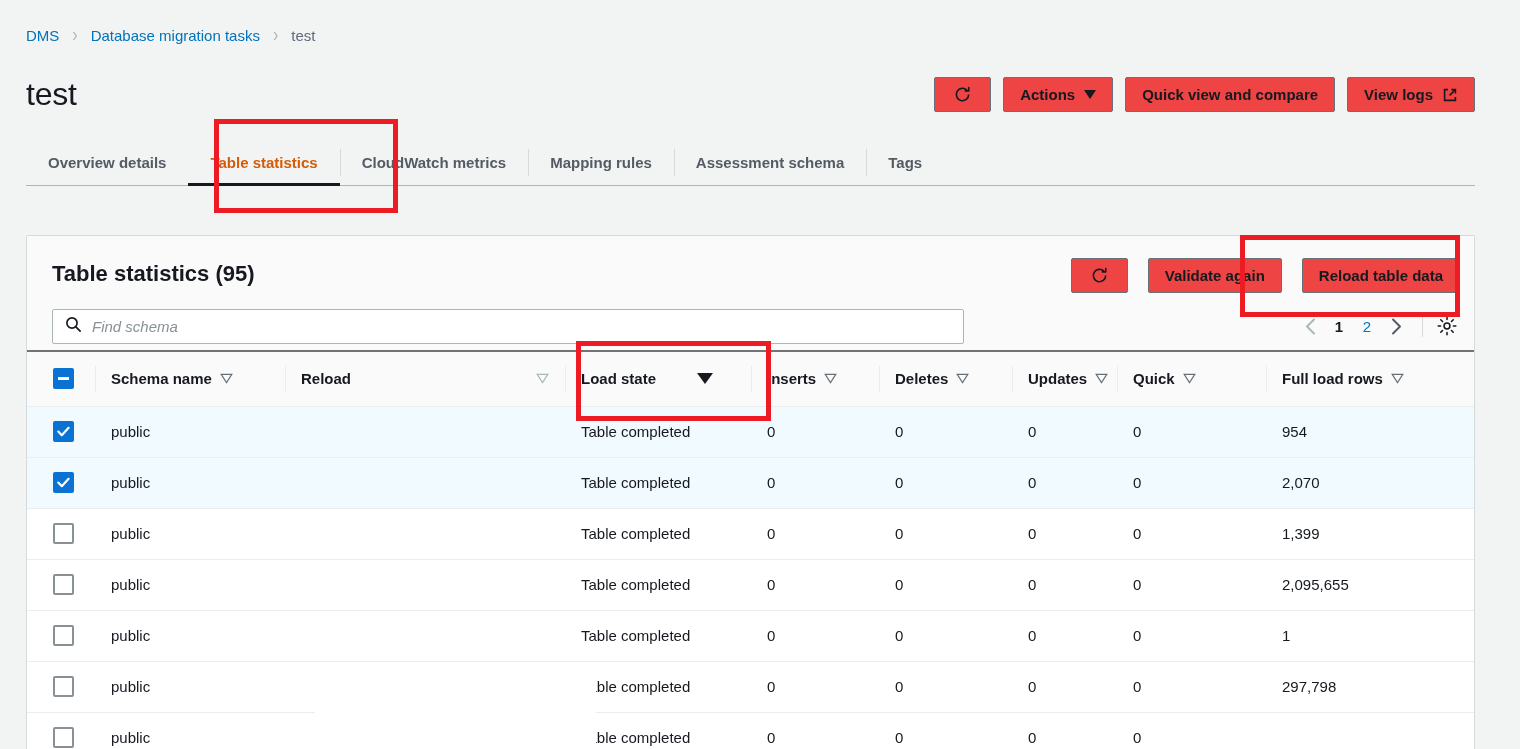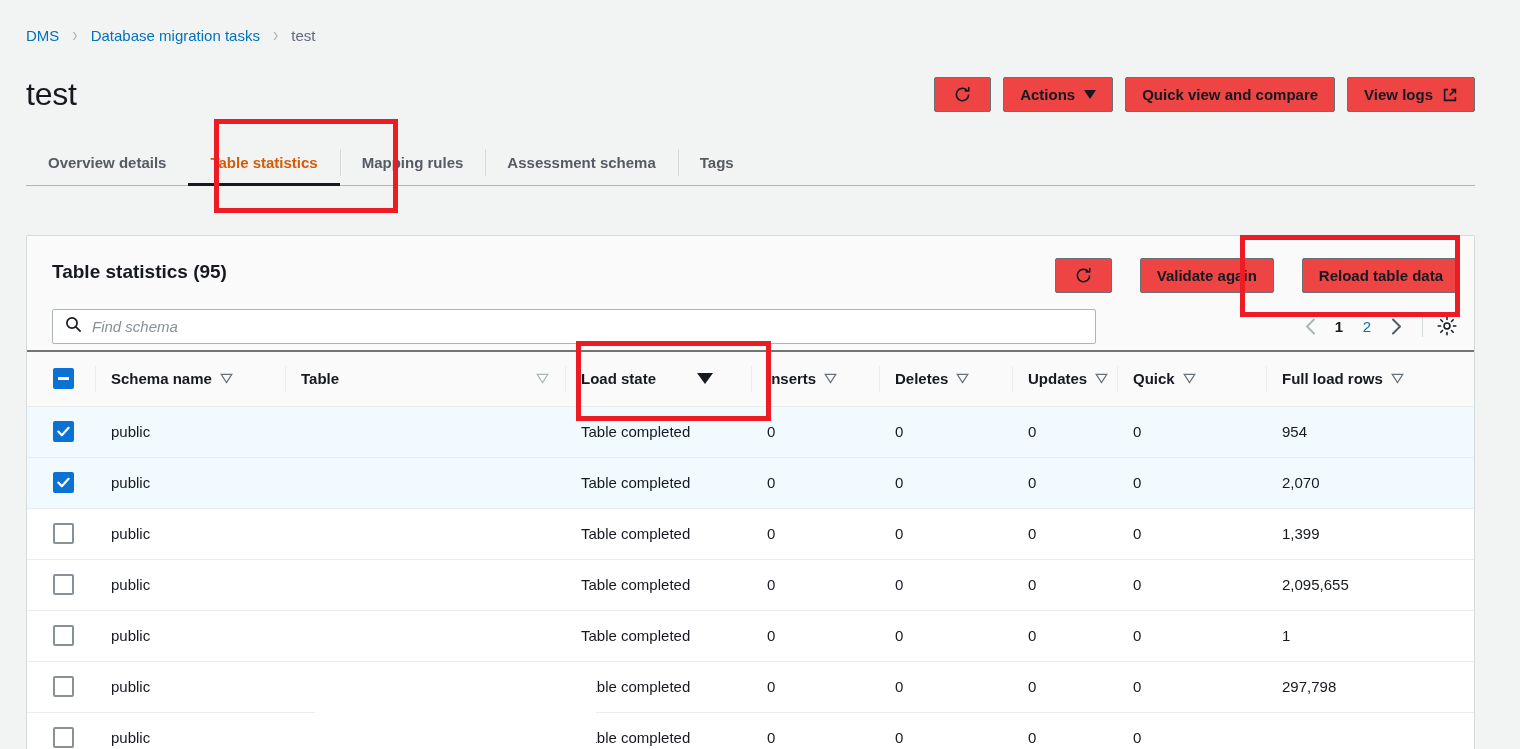--- a/index.html
+++ b/index.html
@@ -80,29 +80,29 @@
     position: absolute; left: 26px; top: 235px;
     width: 1449px; height: 514px;
     background: #ffffff;
     border: 1px solid #d5dbdb; border-bottom: none;
     border-radius: 2px 2px 0 0;
     overflow: hidden;
   }
   .panel-header { position: relative; height: 114px; background: #fafafa; }
   .panel-title {
     position: absolute; left: 25px; top: 25px;
-    font-size: 19px; font-weight: bold; color: #16191f;
+    font-size: 22px; font-weight: bold; color: #16191f;
   }
   .panel-actions {
     position: absolute; right: 14px; top: 22px;
-    display: flex; align-items: center; gap: 28px;
+    display: flex; align-items: center; gap: 20px;
   }
   .search-box {
     position: absolute; left: 25px; top: 73px;
-    width: 1044px; height: 35px;
+    width: 912px; height: 35px;
     background: #ffffff; border: 1px solid #aab7b8; border-radius: 2px;
     display: flex; align-items: center; gap: 10px; padding: 0 12px;
   }
   .search-box .icon-search { width: 17px; height: 17px; flex: none; }
   .search-input {
     flex: 1; border: none; outline: none; background: transparent;
     font-family: "Liberation Sans", sans-serif; font-size: 15px;
     font-style: italic; color: #16191f;
   }
   .search-input::placeholder { color: #879196; font-style: italic; }
@@ -227,20 +227,23 @@
   </div>
 
   <div class="tabs">
     <div class="tab">
       <span>Overview details</span>
     </div>
     <div class="tab active">
       <span>Table statistics</span>
     </div>
     <div class="tab">
+      <span>CloudWatch metrics</span>
+    </div>
+    <div class="tab">
       <span>Mapping rules</span>
     </div>
     <div class="tab">
       <span>Assessment schema</span>
     </div>
     <div class="tab">
       <span>Tags</span>
     </div>
   </div>
 
@@ -321,21 +324,21 @@
           <th>
             <div class="th-inner">
               <span>Schema name</span>
               <svg class="sort-hollow" viewBox="0 0 13 11" fill="none" stroke="#687078" stroke-width="1.2">
                 <path d="M1.2 1.4h10.6L6.5 9.6z"></path>
               </svg>
             </div>
           </th>
           <th>
             <div class="th-inner spread">
-              <span>Table</span>
+              <span>Reload</span>
               <svg class="sort-hollow" viewBox="0 0 13 11" fill="none" stroke="#aab7b8" stroke-width="1.2">
                 <path d="M1.2 1.4h10.6L6.5 9.6z"></path>
               </svg>
             </div>
           </th>
           <th>
             <div class="th-inner spread" style="padding-right:22px">
               <span>Load state</span>
               <span class="sort-solid"></span>
             </div>

